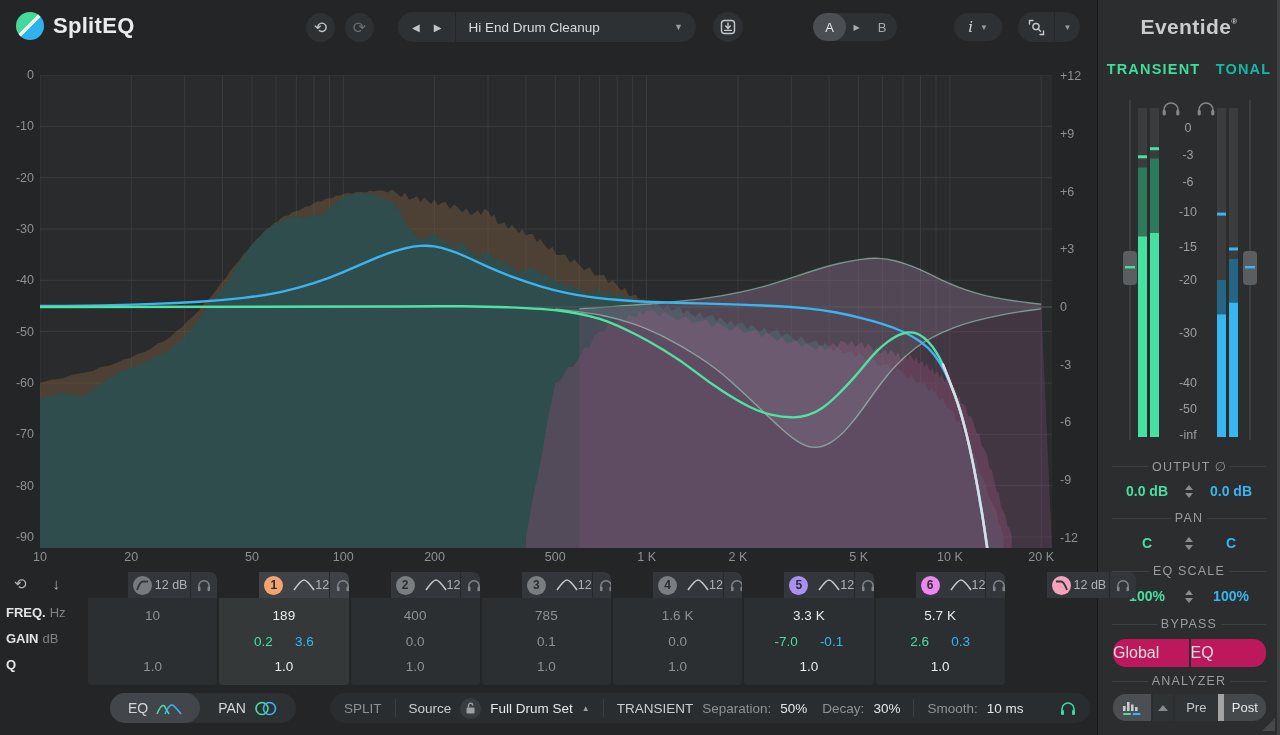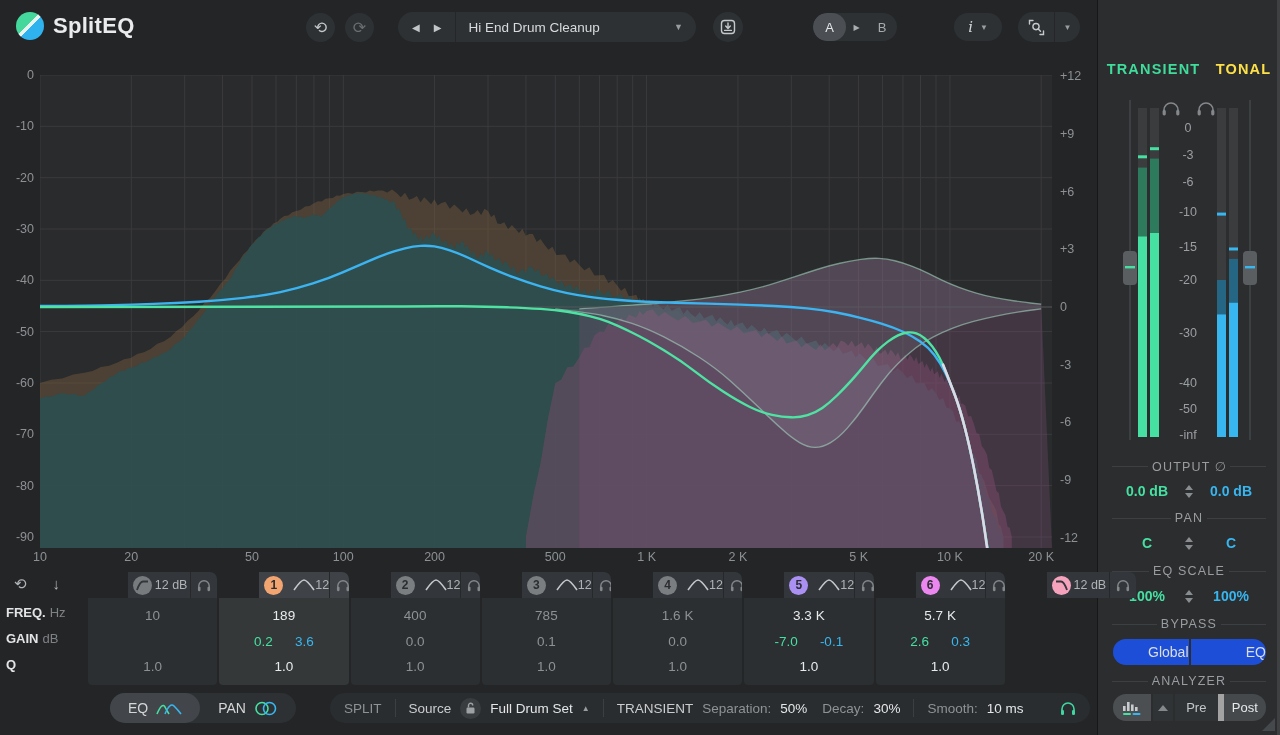--- a/index.html
+++ b/index.html
@@ -46,38 +46,38 @@
   .graph-wrap { position:absolute; left:0; top:55px; width:1097px; height:517px; }
   
   .rpanel { position:absolute; left:1097px; top:0; width:183px; height:735px;
     background:#2b2d2f; border-left:1px solid #161718; }
   .brand { position:absolute; top:15px; width:100%; text-align:center;
     font-size:21px; font-weight:bold; color:#c9cbcd; letter-spacing:0.4px; }
   .brand sup { font-size:8px; vertical-align:10px; }
   .rtabs { position:absolute; top:61px; width:100%; text-align:center; font-size:14.5px;
     font-weight:bold; letter-spacing:1.2px; }
   .tab-transient { color:#3fdc9b; margin-right:10px; }
-  .tab-tonal { color:#fde047; }
+  .tab-tonal { color:#14b8a6; }
   .meters-svg { position:absolute; left:0; top:0; width:183px; height:455px; }
   .sec-head { position:absolute; width:100%; display:flex; align-items:center; gap:4px;
     padding:0 14px; color:#9a9da0; font-size:12.5px; letter-spacing:1.2px; }
   .sec-head::before, .sec-head::after { content:""; flex:1; height:1px; background:#3d4042; }
   .sec-head .phase { letter-spacing:0; font-size:13px; color:#8f9294; }
   .vals { position:absolute; width:100%; display:flex; align-items:center;
     justify-content:center; gap:12px; font-size:14px; font-weight:bold; }
   .val-g { color:#45e0a2; min-width:52px; text-align:center; }
   .val-b { color:#38b6f0; min-width:52px; text-align:center; }
   .stepper { display:flex; flex-direction:column; gap:3px; align-items:center; }
   .stepper i { display:block; width:0; height:0; border-left:4px solid transparent;
     border-right:4px solid transparent; }
   .stepper .up { border-bottom:5px solid #8a8d90; }
   .stepper .dn { border-top:5px solid #8a8d90; }
   .seg-row { position:absolute; left:15px; width:153px; display:flex; border-radius:13px;
     overflow:hidden; background:#35383a; }
-  .seg { flex:1; text-align:right; font-size:14px; color:#dcdee0; padding:5px 0; background:#1d4ed8; }
+  .seg { flex:1; text-align:left; font-size:16px; color:#dcdee0; padding:5px 0; background:#be185d; }
   .seg + .seg { border-left:2px solid #2b2d2f; }
   .an-row { position:absolute; left:15px; width:153px; display:flex; border-radius:13px;
     overflow:hidden; align-items:stretch; height:27px; }
   .an-btn { display:flex; align-items:center; justify-content:center; background:#303335; }
   .an-btn.bars { width:38px; background:#4b4f52; }
   .an-btn.up { width:22px; border-left:2px solid #2b2d2f; }
   .an-btn.pre { flex:1; font-size:13px; color:#c3c6c8; border-left:2px solid #2b2d2f; }
   .an-btn.post { flex:1; font-size:13px; color:#e6e8ea; background:#46494c; border-left:6px solid #a3a3a3; }
   .tri-up { width:0; height:0; border-left:5px solid transparent; border-right:5px solid transparent;
     border-bottom:6px solid #85888b; }
@@ -262,20 +262,21 @@
         <text x="90" y="159" fill="#9c9fa2" font-size="12.5" text-anchor="middle" font-family="&quot;Liberation Sans&quot;,&quot;DejaVu Sans&quot;,sans-serif">-3</text>
         <text x="90" y="186" fill="#9c9fa2" font-size="12.5" text-anchor="middle" font-family="&quot;Liberation Sans&quot;,&quot;DejaVu Sans&quot;,sans-serif">-6</text>
         <text x="90" y="216" fill="#9c9fa2" font-size="12.5" text-anchor="middle" font-family="&quot;Liberation Sans&quot;,&quot;DejaVu Sans&quot;,sans-serif">-10</text>
         <text x="90" y="251" fill="#9c9fa2" font-size="12.5" text-anchor="middle" font-family="&quot;Liberation Sans&quot;,&quot;DejaVu Sans&quot;,sans-serif">-15</text>
         <text x="90" y="284" fill="#9c9fa2" font-size="12.5" text-anchor="middle" font-family="&quot;Liberation Sans&quot;,&quot;DejaVu Sans&quot;,sans-serif">-20</text>
         <text x="90" y="337" fill="#9c9fa2" font-size="12.5" text-anchor="middle" font-family="&quot;Liberation Sans&quot;,&quot;DejaVu Sans&quot;,sans-serif">-30</text>
         <text x="90" y="387" fill="#9c9fa2" font-size="12.5" text-anchor="middle" font-family="&quot;Liberation Sans&quot;,&quot;DejaVu Sans&quot;,sans-serif">-40</text>
         <text x="90" y="413" fill="#9c9fa2" font-size="12.5" text-anchor="middle" font-family="&quot;Liberation Sans&quot;,&quot;DejaVu Sans&quot;,sans-serif">-50</text>
         <text x="90" y="439" fill="#9c9fa2" font-size="12.5" text-anchor="middle" font-family="&quot;Liberation Sans&quot;,&quot;DejaVu Sans&quot;,sans-serif">-inf</text>
       </svg>
+    <div class="brand"><span>Eventide</span><sup>®</sup></div>
     <div class="rtabs">
       <span class="tab-transient">TRANSIENT</span>
       <span class="tab-tonal">TONAL</span>
     </div>
 
     <div class="sec-head" style="top:459px">
       <span>OUTPUT</span>
       <span class="phase">∅</span>
     </div>
     <div class="vals" style="top:483px">

